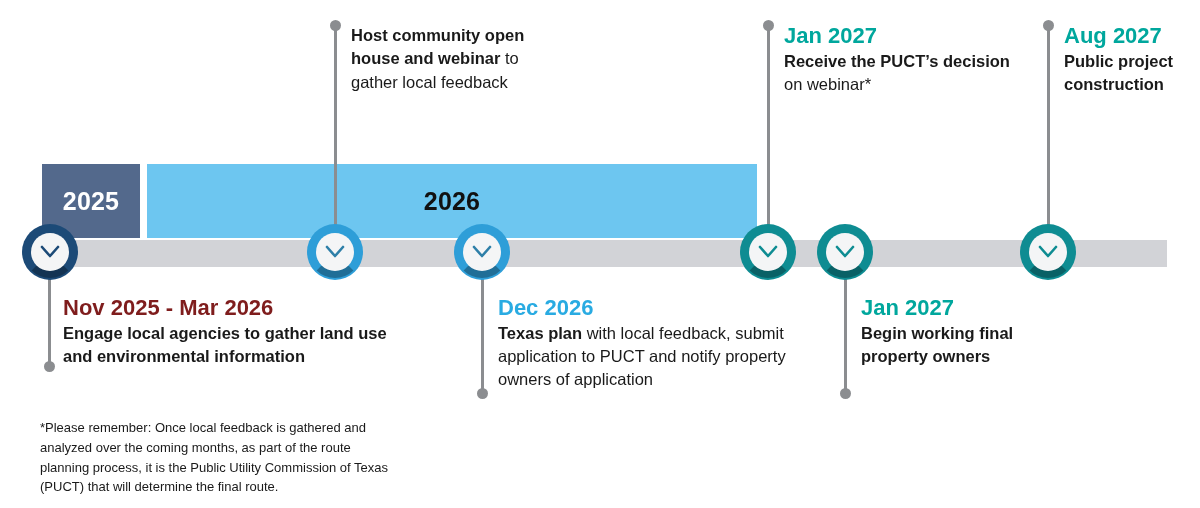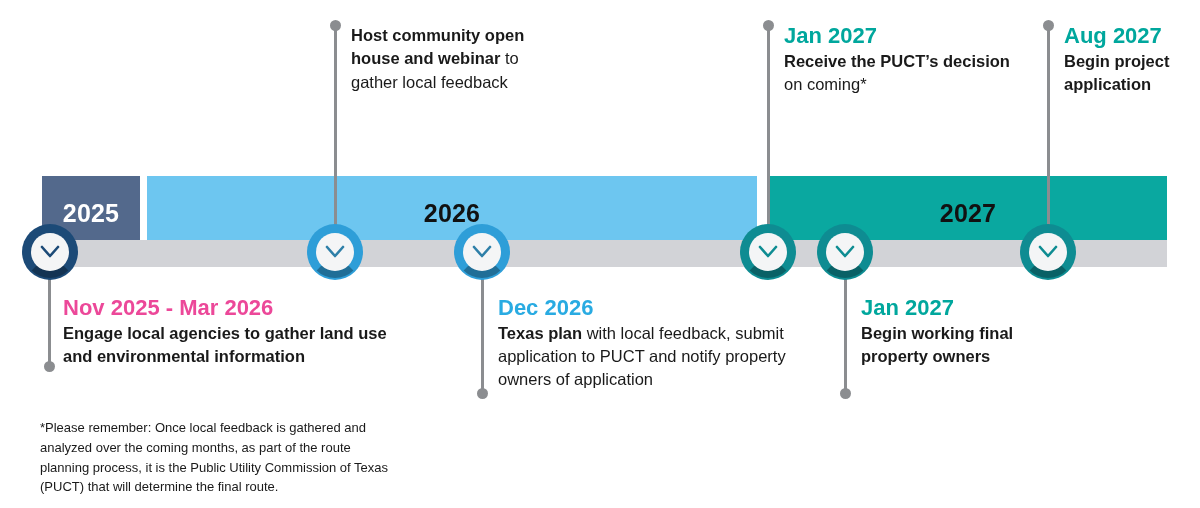--- a/index.html
+++ b/index.html
@@ -22,21 +22,20 @@
 
   
   .band {
     position: absolute;
     top: 164px;
     height: 74px;
     display: flex;
     align-items: center;
     justify-content: center;
     box-sizing: border-box;
-    margin-top: 12px;
   }
   .band-label {
     font-size: 25px;
     font-weight: bold;
     letter-spacing: 0.2px;
     line-height: 1;
   }
   #band-2025 { left: 42px;  width: 98px;  background: #53698c; }
   #band-2026 { left: 147px; width: 610px; background: #6dc6f0; }
   #band-2027 { left: 769px; width: 398px; background: #0aa8a0; }
@@ -139,23 +138,20 @@
 <body>
 
 <div id="infographic">
 
   <div class="band" id="band-2025">
     <span class="band-label">2025</span>
   </div>
   <div class="band" id="band-2026">
     <span class="band-label">2026</span>
   </div>
-  <div class="band" id="band-2027">
-    <span class="band-label">2027</span>
-  </div>
 
   <div id="rail"></div>
 
   <div class="connector" style="left:334px; top:26px; height:226px;"></div>
   <div class="connector-dot" style="left:330px; top:20px;"></div>
 
   <div class="connector" style="left:767px; top:26px; height:226px;"></div>
   <div class="connector-dot" style="left:763px; top:20px;"></div>
 
   <div class="connector" style="left:1047px; top:26px; height:226px;"></div>
@@ -233,33 +229,33 @@
 
   <div class="callout" style="left:351px; top:24px; width:215px;">
     <div class="body">
       <b>Host community open house and webinar</b><span> to gather local feedback</span>
     </div>
   </div>
 
   <div class="callout" style="left:784px; top:24px; width:235px;">
     <div class="headline" style="color:#00a79d;">Jan 2027</div>
     <div class="body">
-      <b>Receive the PUCT’s decision</b><span> on coming*</span>
+      <b>Receive the PUCT’s decision</b><span> on webinar*</span>
     </div>
   </div>
 
   <div class="callout" style="left:1064px; top:24px; width:150px;">
     <div class="headline" style="color:#00a79d;">Aug 2027</div>
     <div class="body">
-      <b>Begin project application</b><span></span>
+      <b>Public project construction</b><span></span>
     </div>
   </div>
 
   <div class="callout" style="left:63px; top:296px; width:350px;">
-    <div class="headline" style="color:#ec4899;">Nov 2025 - Mar 2026</div>
+    <div class="headline" style="color:#7f1d1d;">Nov 2025 - Mar 2026</div>
     <div class="body">
       <b>Engage local agencies to gather land use and environmental information</b><span></span>
     </div>
   </div>
 
   <div class="callout" style="left:498px; top:296px; width:330px;">
     <div class="headline" style="color:#29abe2;">Dec 2026</div>
     <div class="body">
       <b>Texas plan</b><span> with local feedback, submit application to PUCT and notify property owners of application</span>
     </div>

